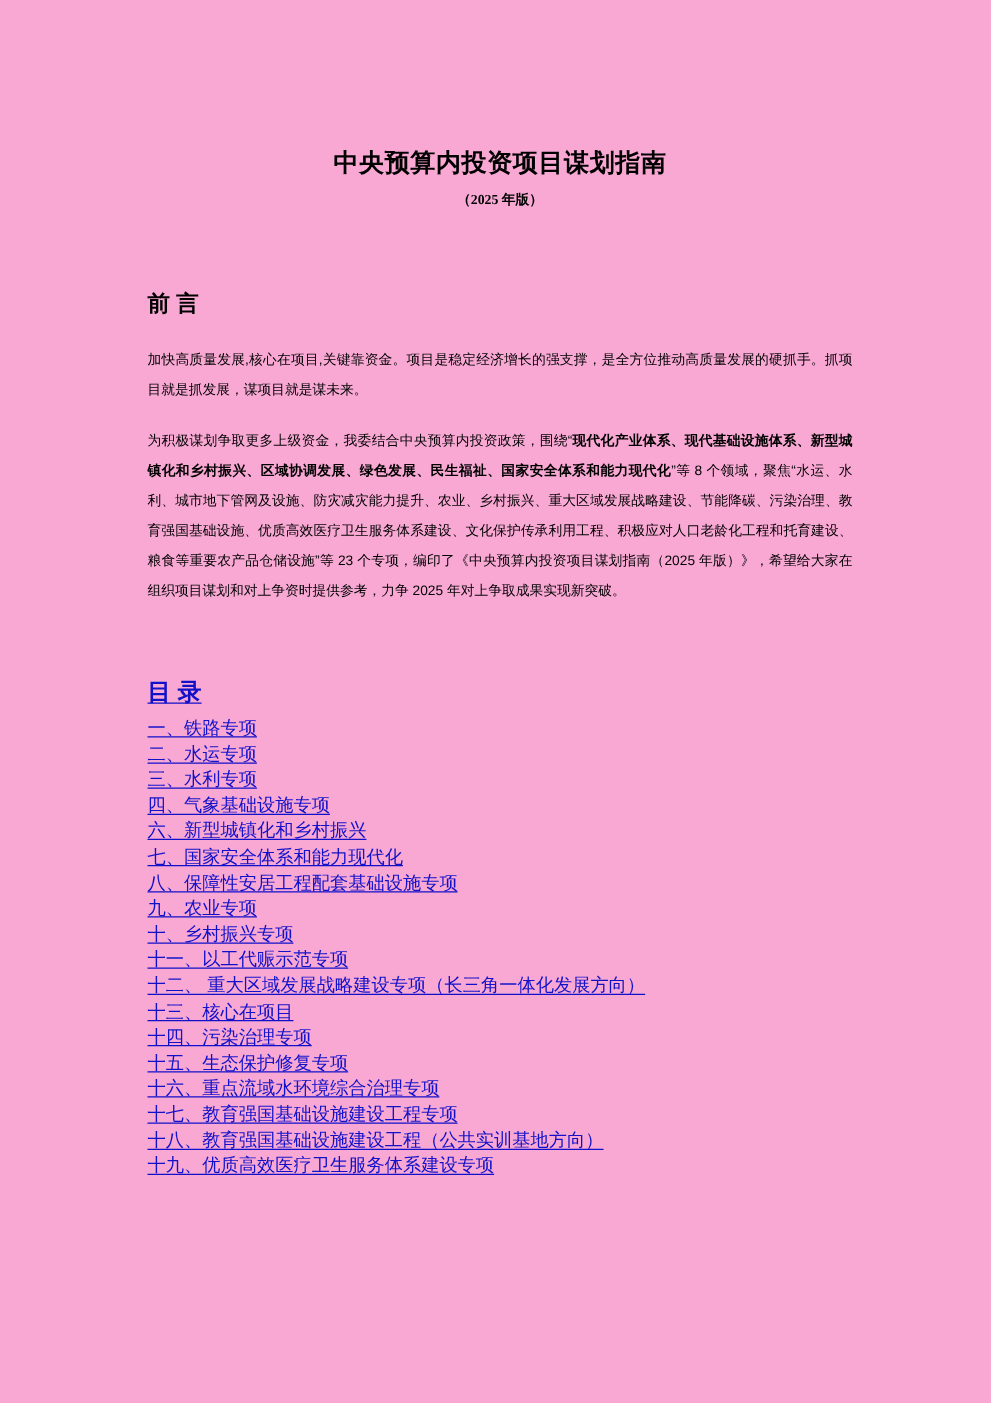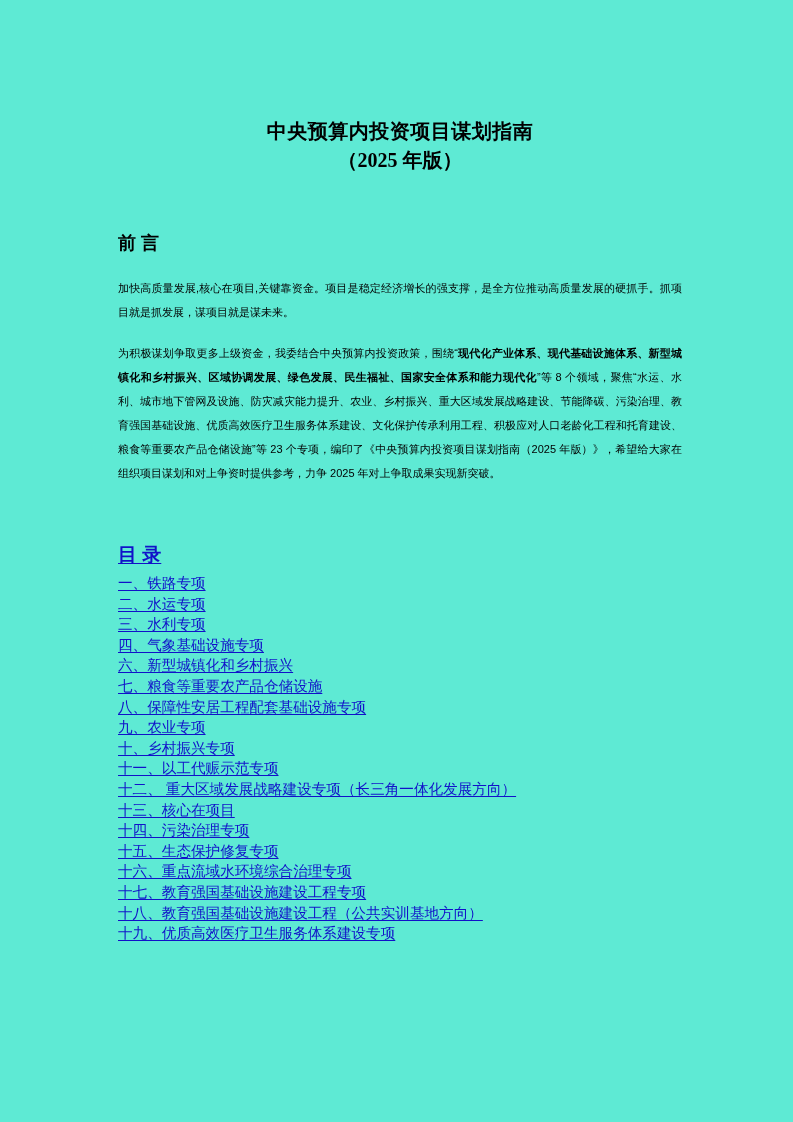--- a/index.html
+++ b/index.html
@@ -13,21 +13,21 @@
     position: relative;
     font-family: "Liberation Sans", "DejaVu Sans", sans-serif;
     color: #000000;
     overflow: hidden;
   }
   .page {
     position: absolute;
     left: 0; top: 0;
     width: 793px;
     height: 1122px;
-    background: #5eead4;
+    background: #f9a8d4;
   }
   .content {
     position: absolute;
     left: 118px;
     top: 0;
     width: 564px;
   }
 
   
   .doc-title {
@@ -37,21 +37,21 @@
     font-size: 20px;
     line-height: 26px;
     letter-spacing: 0.5px;
     margin: 0;
     padding-top: 118px;
   }
   .doc-subtitle {
     text-align: center;
     font-family: "Liberation Serif", "DejaVu Serif", serif;
     font-weight: bold;
-    font-size: 20px;
+    font-size: 11px;
     line-height: 22px;
     margin: 0;
     padding-top: 5px;
   }
 
   
   .section-heading {
     font-family: "Liberation Sans", "DejaVu Sans", sans-serif;
     font-weight: bold;
     font-size: 18px;
@@ -129,21 +129,21 @@
 
     <div class="toc-block">
       <div class="toc-heading">目 录</div>
 
       <ul class="toc-list">
         <li class="toc-item"><span class="toc-link">一、铁路专项</span></li>
         <li class="toc-item"><span class="toc-link">二、水运专项</span></li>
         <li class="toc-item"><span class="toc-link">三、水利专项</span></li>
         <li class="toc-item"><span class="toc-link">四、气象基础设施专项</span></li>
         <li class="toc-item"><span class="toc-link">六、新型城镇化和乡村振兴</span></li>
-        <li class="toc-item"><span class="toc-link">七、粮食等重要农产品仓储设施</span></li>
+        <li class="toc-item"><span class="toc-link">七、国家安全体系和能力现代化</span></li>
         <li class="toc-item"><span class="toc-link">八、保障性安居工程配套基础设施专项</span></li>
         <li class="toc-item"><span class="toc-link">九、农业专项</span></li>
         <li class="toc-item"><span class="toc-link">十、乡村振兴专项</span></li>
         <li class="toc-item"><span class="toc-link">十一、以工代赈示范专项</span></li>
         <li class="toc-item"><span class="toc-link">十二、 重大区域发展战略建设专项（长三角一体化发展方向）</span></li>
         <li class="toc-item"><span class="toc-link">十三、核心在项目</span></li>
         <li class="toc-item"><span class="toc-link">十四、污染治理专项</span></li>
         <li class="toc-item"><span class="toc-link">十五、生态保护修复专项</span></li>
         <li class="toc-item"><span class="toc-link">十六、重点流域水环境综合治理专项</span></li>
         <li class="toc-item"><span class="toc-link">十七、教育强国基础设施建设工程专项</span></li>

